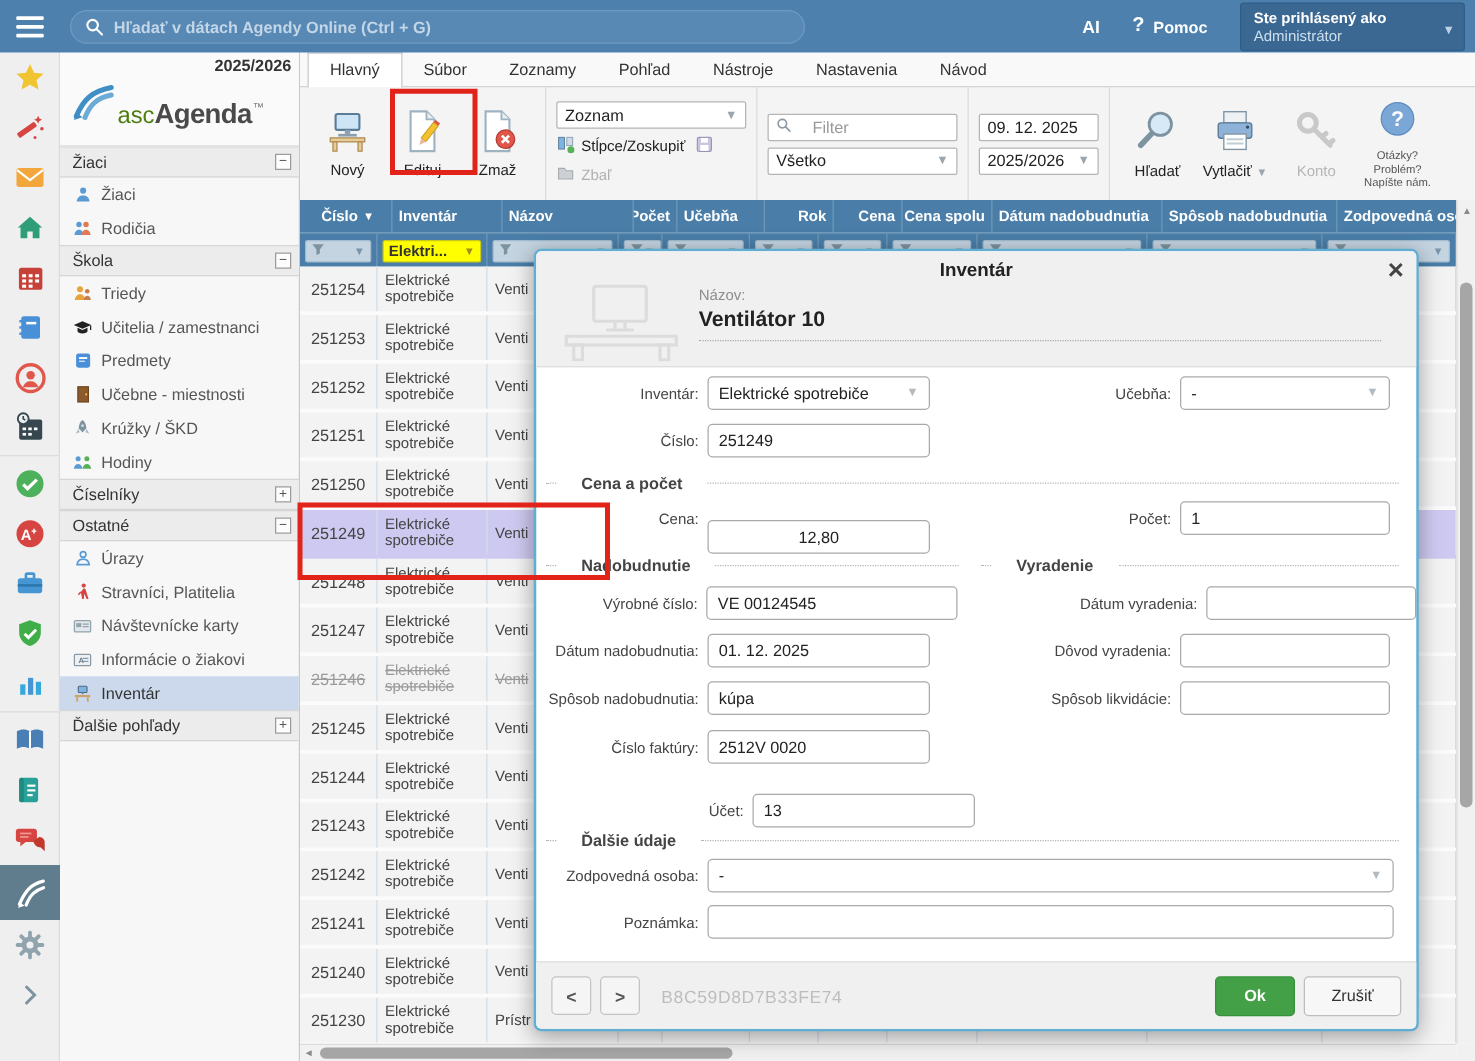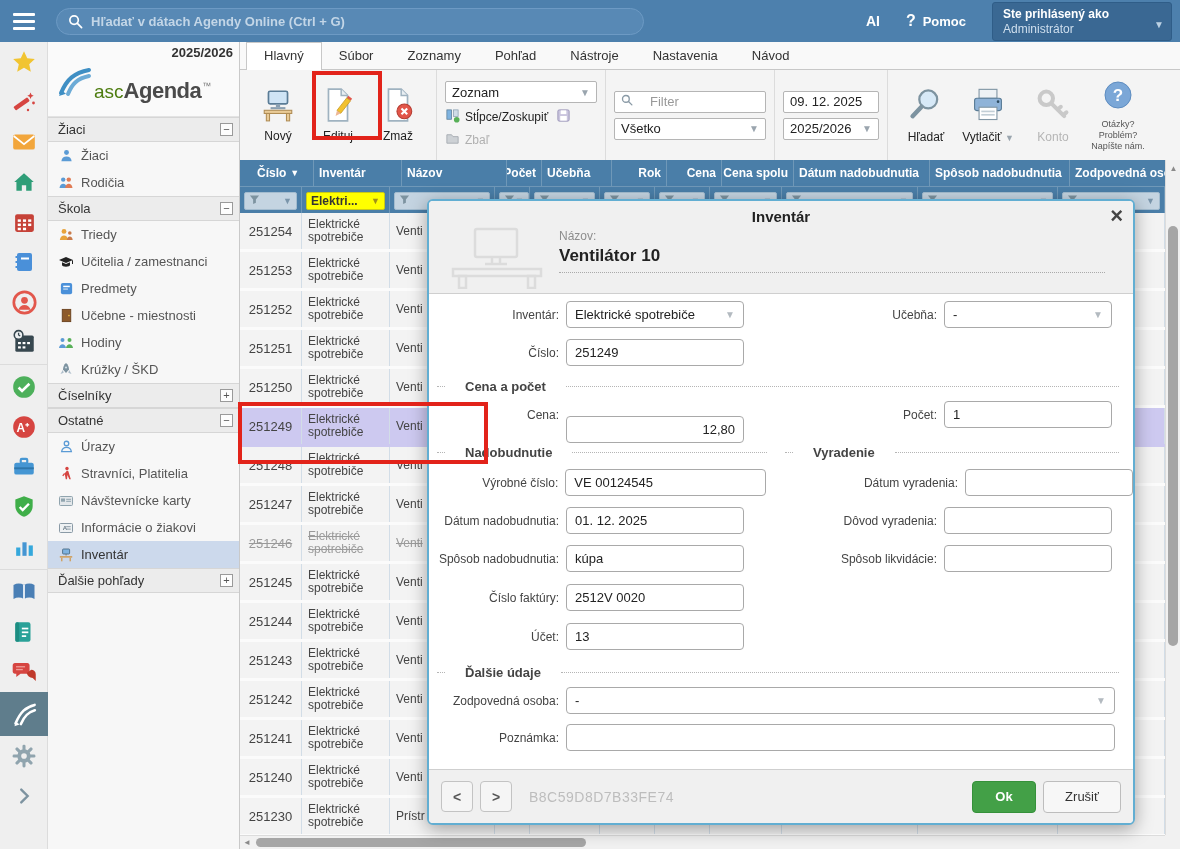--- a/index.html
+++ b/index.html
@@ -106,21 +106,21 @@
   .dlg-close{position:absolute;right:10px;top:4px;font-size:22px;font-weight:bold;color:#444;cursor:pointer;line-height:22px;}
   .dlg-ghost{position:absolute;left:18px;top:26px;}
   .nazov{position:absolute;left:130px;top:28px;right:28px;}
   .nazov .nl{font-size:12px;color:#8d8d8d;}
   .nazov .nv{font-size:17px;font-weight:bold;color:#222;padding:3px 0 6px;border-bottom:1px dotted #aaa;}
   .dlg-body{position:absolute;left:0;top:92px;right:0;bottom:55px;}
   .frow{position:absolute;height:27px;display:flex;align-items:center;}
   .flabel{font-size:12px;color:#444;text-align:right;padding-right:7px;box-sizing:border-box;}
   .finput{height:27px;box-sizing:border-box;border:1px solid #a9a9a9;border-radius:4px;padding:0 8px;font-size:13px;color:#222;
           font-family:"Liberation Sans",sans-serif;outline:none;background:#fff;}
-  .finput.ra{text-align:right;margin-top:29px;}
+  .finput.ra{text-align:center;margin-top:29px;}
   .fselect{height:27px;box-sizing:border-box;border:1px solid #a9a9a9;border-radius:4px;padding:0 8px;font-size:13px;color:#222;
            background:#fff;display:flex;align-items:center;cursor:pointer;}
   .fselect .caret{margin-left:auto;color:#b3bac0;font-size:10px;}
   .dsec{position:absolute;display:flex;align-items:center;gap:20px;}
   .dsec .stub{width:8px;border-top:1px dotted #b5b5b5;}
   .dsec .sl{font-weight:bold;font-size:13px;color:#444;white-space:nowrap;}
   .dsec .line{flex:1;border-top:1px dotted #b5b5b5;}
   .dlg-foot{position:absolute;left:0;right:0;bottom:0;height:54px;background:#f0f0f0;border-top:1px solid #cfcfcf;
             border-radius:0 0 4px 4px;display:flex;align-items:center;padding:0 12px;box-sizing:border-box;gap:7px;}
   .navbtn{width:30px;height:29px;background:#f5f5f5;border:1px solid #c3c3c3;border-radius:4px;color:#555;font-weight:bold;
@@ -399,37 +399,37 @@
           <svg width="15" height="15" viewBox="0 0 16 16">
             <rect x="3.5" y="1.5" width="9" height="13" fill="#8d5a2b" stroke="#6b431f"></rect>
             <circle cx="10.6" cy="8" r=".9" fill="#f0c040"></circle>
           </svg>
         </span>
         <span>Učebne - miestnosti</span>
       </div>
       <div class="m-item">
         <span class="mi">
           <svg width="16" height="16" viewBox="0 0 16 16">
+            <path d="M8 1c2 1.5 3 4 3 6.5L8 11 5 7.5C5 5 6 2.5 8 1z" fill="#7d93a0"></path>
+            <circle cx="8" cy="5.5" r="1.1" fill="#cfdce5"></circle>
+            <path d="M4.8 8l-2.3 4 3.2-1.2zM11.2 8l2.3 4-3.2-1.2z" fill="#aebecb"></path>
+          </svg>
+        </span>
+        <span>Krúžky / ŠKD</span>
+      </div>
+      <div class="m-item">
+        <span class="mi">
+          <svg width="16" height="16" viewBox="0 0 16 16">
             <circle cx="4.5" cy="5" r="2" fill="#5b9bd5"></circle>
             <circle cx="11.5" cy="5" r="2" fill="#58b058"></circle>
             <path d="M1 13c.4-2.6 1.8-3.8 3.5-3.8S7.6 10.4 8 13z" fill="#5b9bd5"></path>
             <path d="M8 13c.4-2.6 1.8-3.8 3.5-3.8S14.6 10.4 15 13z" fill="#58b058"></path>
           </svg>
         </span>
         <span>Hodiny</span>
-      </div>
-      <div class="m-item">
-        <span class="mi">
-          <svg width="16" height="16" viewBox="0 0 16 16">
-            <path d="M8 1c2 1.5 3 4 3 6.5L8 11 5 7.5C5 5 6 2.5 8 1z" fill="#7d93a0"></path>
-            <circle cx="8" cy="5.5" r="1.1" fill="#cfdce5"></circle>
-            <path d="M4.8 8l-2.3 4 3.2-1.2zM11.2 8l2.3 4-3.2-1.2z" fill="#aebecb"></path>
-          </svg>
-        </span>
-        <span>Krúžky / ŠKD</span>
       </div>
       <div class="m-sec">
         <span class="lbl">Číselníky</span>
         <span class="tog">+</span>
       </div>
       <div class="m-sec">
         <span class="lbl">Ostatné</span>
         <span class="tog">−</span>
       </div>
       <div class="m-item">
@@ -1094,21 +1094,21 @@
       <input class="finput" style="width: 178px;" value="kúpa">
       <div class="flabel" style="width:200px;">Spôsob likvidácie:</div>
       <input class="finput" style="width: 168px;" value="">
     </div>
 
     <div class="frow" style="left:0;top:291px;width:100%;">
       <div class="flabel" style="width:137px;">Číslo faktúry:</div>
       <input class="finput" style="width: 178px;" value="2512V 0020">
     </div>
 
-    <div class="frow" style="left:0;top:330px;width:100%;">
+    <div class="frow" style="left:0;top:342px;width:100%;padding-left:36px;">
       <div class="flabel" style="width:137px;">Účet:</div>
       <input class="finput" style="width: 178px;" value="13">
     </div>
 
     <div class="dsec" style="left:8px;top:372px;right:14px;">
       <span class="stub"></span>
         <span class="sl">Ďalšie údaje</span>
         <span class="line"></span>
     </div>
 

